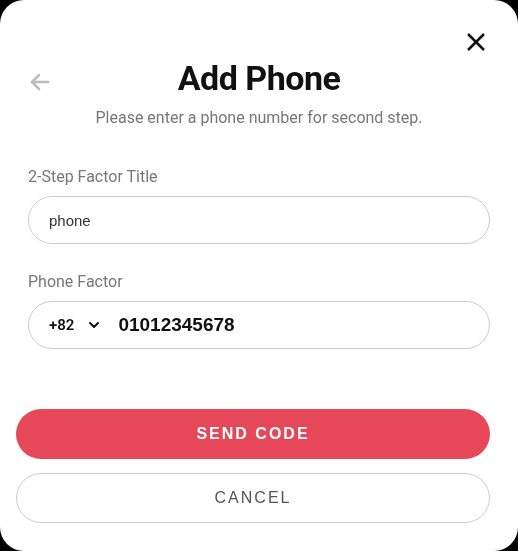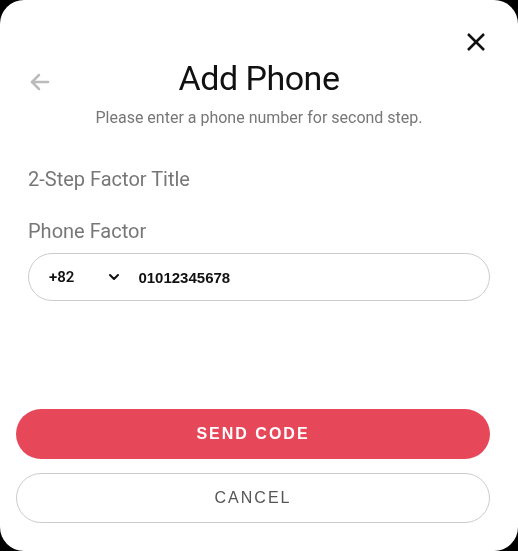--- a/index.html
+++ b/index.html
@@ -37,37 +37,37 @@
       cursor: pointer;
       width: 24px;
       height: 24px;
     }
     .header {
       text-align: center;
       margin-top: 30px;
     }
     .title {
       font-size: 34px;
-      font-weight: 400;
+      font-weight: 700;
       color: #111;
       letter-spacing: -0.5px;
     }
     .subtitle {
       margin-top: 10px;
       font-size: 16px;
       color: #777;
     }
     .form {
       margin-top: 40px;
     }
     .field-group {
       margin-bottom: 28px;
     }
     .label {
-      font-size: 20px;
+      font-size: 16px;
       color: #777;
       margin-bottom: 10px;
       display: block;
     }
     .input-wrapper {
       border: 1px solid #ccc;
       border-radius: 24px;
       height: 48px;
       display: flex;
       align-items: center;
@@ -85,37 +85,37 @@
       border: 1px solid #ccc;
       border-radius: 24px;
       height: 48px;
       display: flex;
       align-items: center;
       padding: 0 20px;
     }
     .country-code {
       display: flex;
       align-items: center;
-      gap: 34px;
+      gap: 14px;
       cursor: pointer;
       padding-right: 18px;
     }
     .country-code-text {
       font-size: 15px;
       font-weight: 600;
       color: #111;
     }
     .chevron {
       width: 12px;
       height: 12px;
     }
     .phone-input {
       border: none;
       outline: none;
-      font-size: 15px;
+      font-size: 19px;
       font-weight: 600;
       color: #111;
       flex: 1;
       background: transparent;
     }
     .actions {
       position: absolute;
       bottom: 28px;
       left: 16px;
       right: 28px;
@@ -164,20 +164,23 @@
 
   <div class="header">
     <h1 class="title">Add Phone</h1>
     <p class="subtitle">Please enter a phone number for second step.</p>
   </div>
 
   <div class="form">
 
     <div class="field-group">
       <label class="label">2-Step Factor Title</label>
+      <div class="input-wrapper">
+        <input type="text" value="phone" style="">
+      </div>
     </div>
 
     <div class="field-group">
       <label class="label">Phone Factor</label>
       <div class="phone-wrapper">
         <div class="country-code">
           <span class="country-code-text">+82</span>
           <svg class="chevron" viewBox="0 0 12 12">
             <polyline points="2,4 6,8 10,4" fill="none" stroke="#111" stroke-width="2" stroke-linecap="round" stroke-linejoin="round"></polyline>
           </svg>

